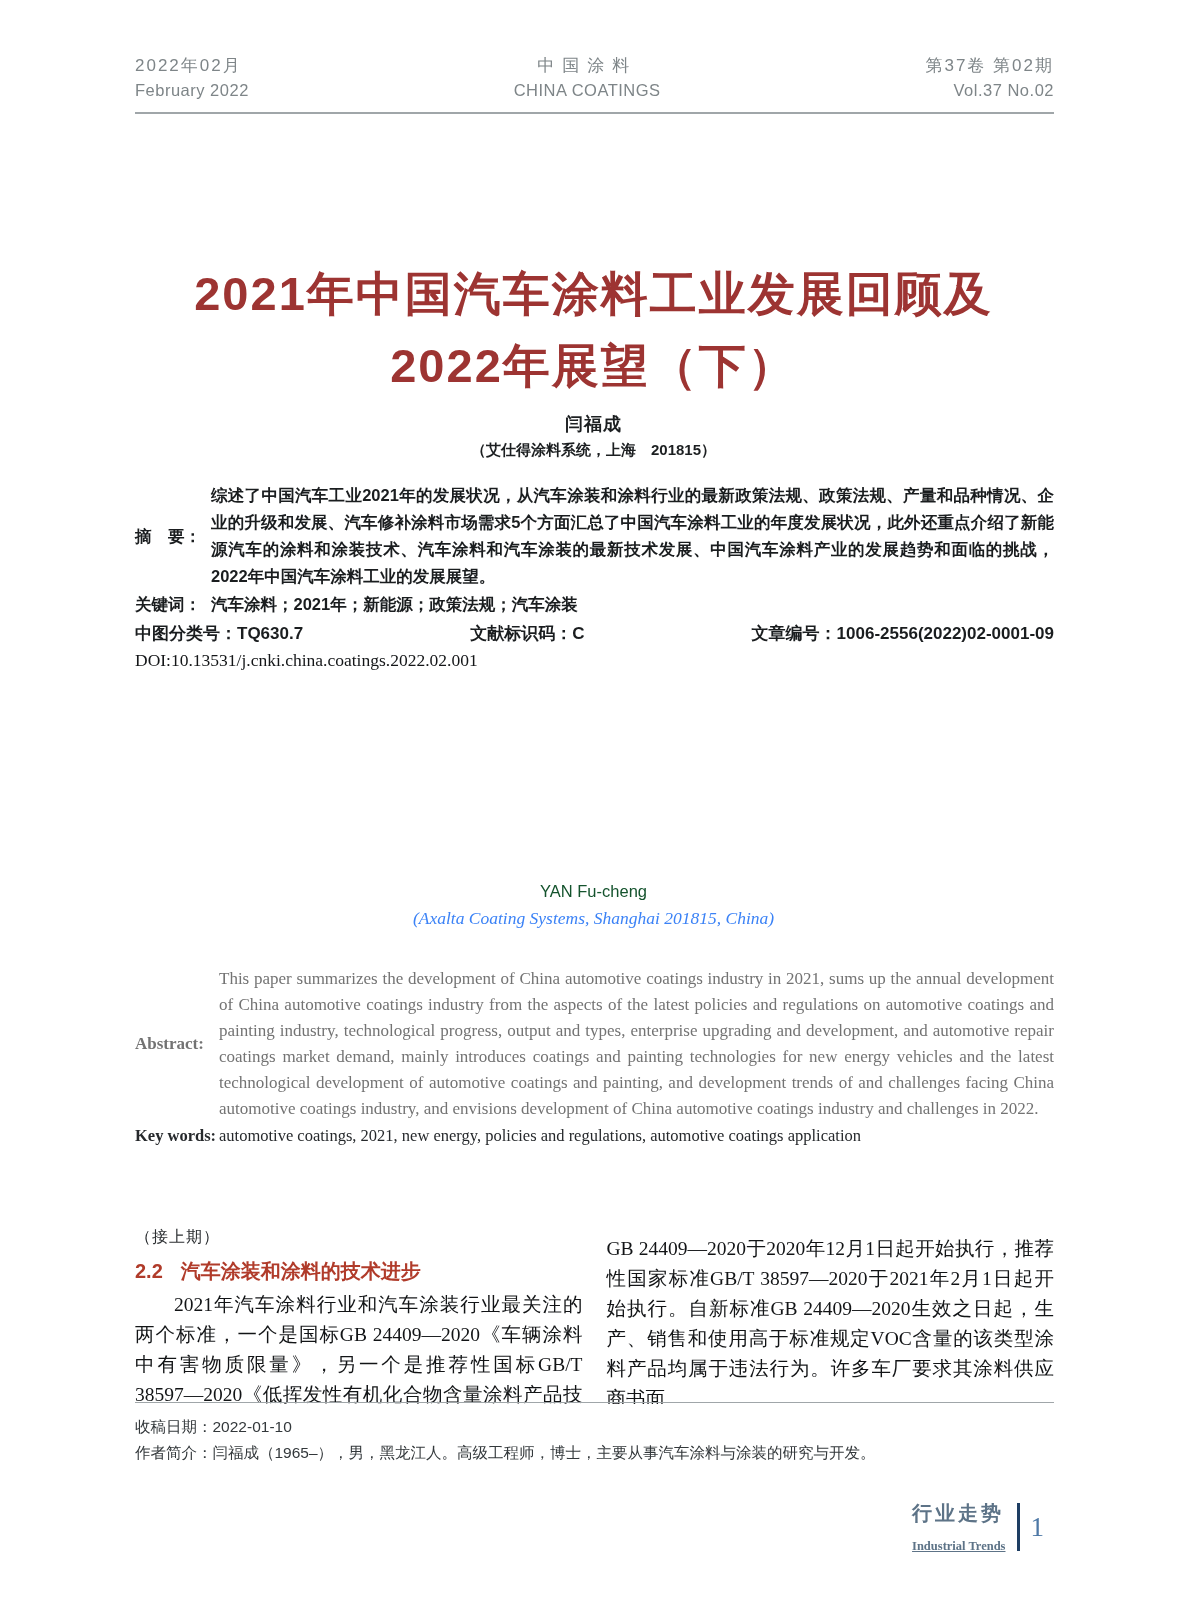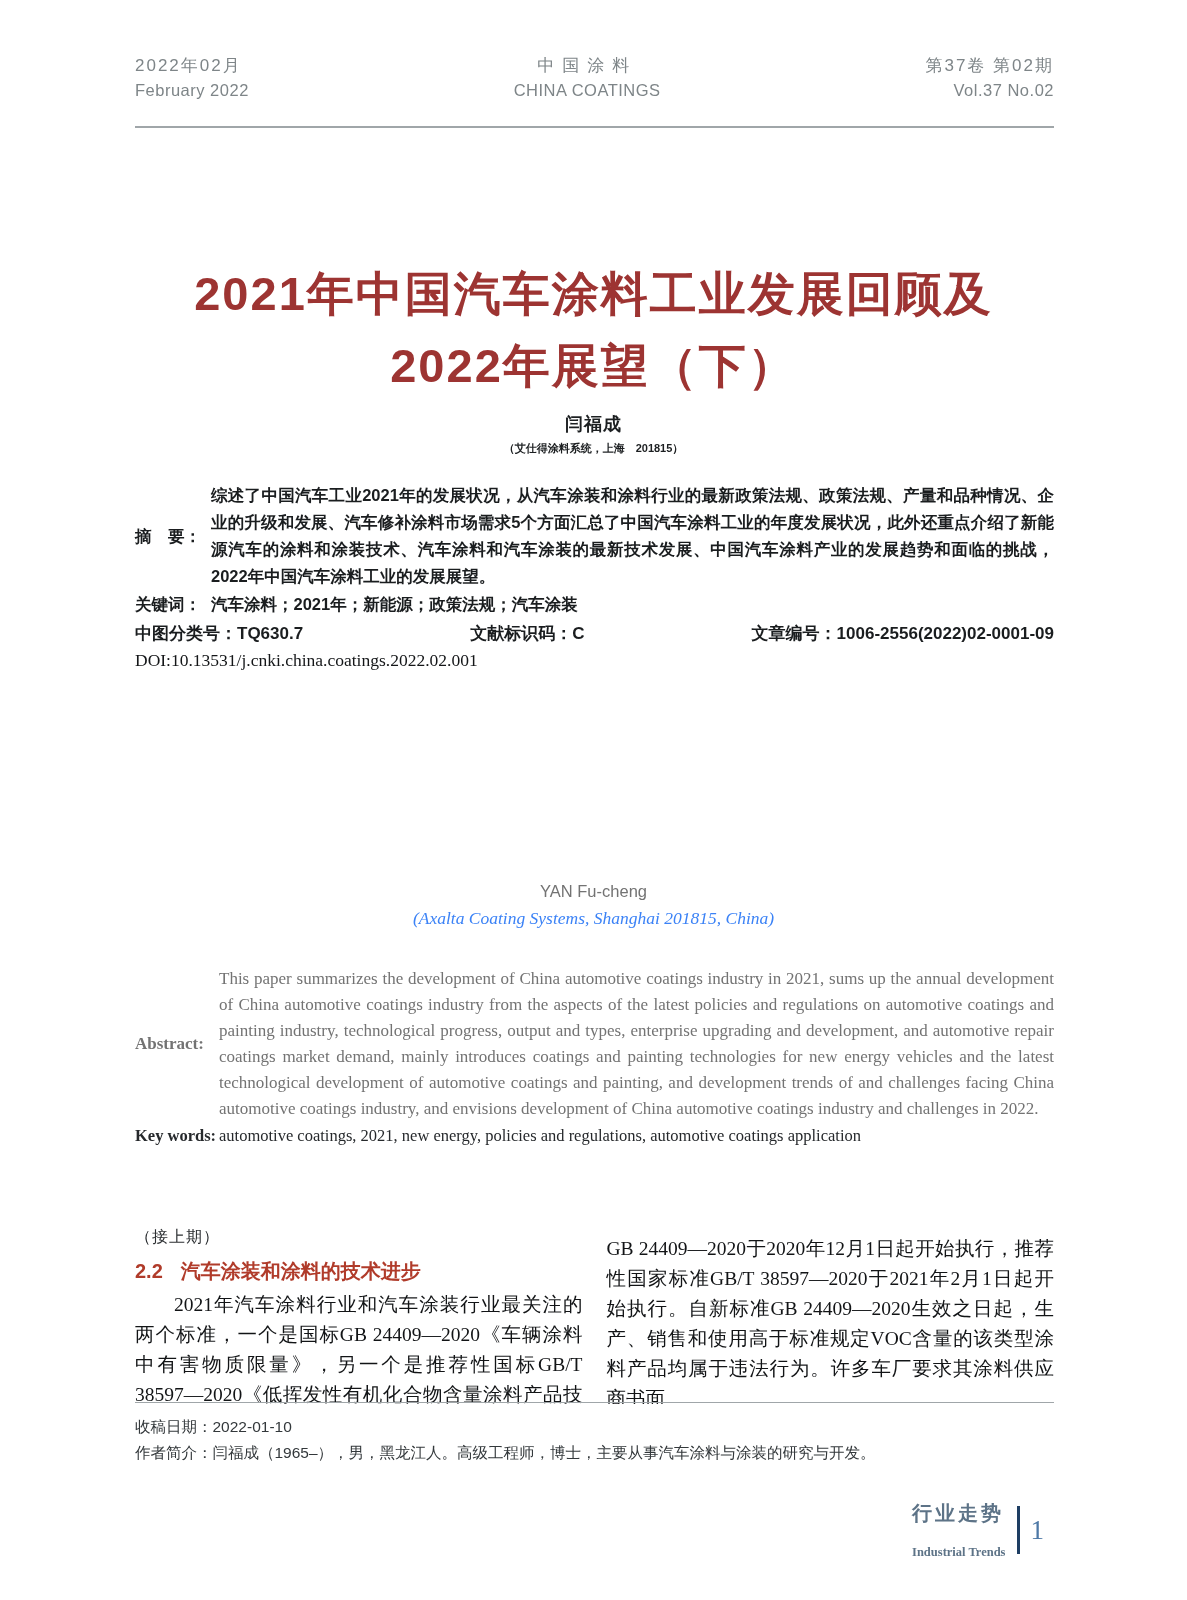--- a/index.html
+++ b/index.html
@@ -9,21 +9,21 @@
     width:1187px; height:1600px;
     background:#ffffff;
     overflow:hidden;
     font-family:"Liberation Sans", sans-serif;
     color:#1a1d1f;
   }
   
   .journal-header {
     position:absolute; left:135px; right:133px; top:54px;
     display:flex; justify-content:space-between; 
-    padding-bottom:23px;
+    padding-bottom:9px;
     border-bottom:2px solid var(--rule_gray, #a0a6a9);
     color:var(--header_gray, #7e8588);
   }
   .jh-col { line-height:1.45; }
   .jh-col .cn { font-size:17px; letter-spacing:2px; }
   .jh-col .en { font-size:16.5px; letter-spacing:0.5px; }
   .jh-center { text-align:center; }
   .jh-center .cn { letter-spacing:8px; }
   .jh-right { text-align:right; }
   
@@ -34,21 +34,21 @@
     font-weight:bold;
     font-size:47px; line-height:72px; letter-spacing:2px;
   }
   .author-cn {
     position:absolute; left:0; right:0; top:412px;
     text-align:center; font-size:18px; font-weight:bold; color:#1c1f21;
     letter-spacing:1px;
   }
   .affiliation-cn {
     position:absolute; left:0; right:0; top:441px;
-    text-align:center; font-size:11px; font-weight:bold; color:#1c1f21;
+    text-align:center; font-size:15px; font-weight:bold; color:#1c1f21;
   }
   
   .hang { display:flex; align-items:center; }
   .hang .hang-label { flex:0 0 76px; font-weight:bold; white-space:nowrap; }
   .abstract-cn {
     position:absolute; left:135px; right:133px; top:482px;
     font-size:16.5px; line-height:27px; font-weight:600;
     text-align:justify; color:#1a1d1f;
   }
   .keywords-cn {
@@ -69,21 +69,21 @@
   .title-en {
     position:absolute; left:0; right:0; top:770px;
     text-align:center;
     font-family:"Liberation Serif", serif;
     font-weight:bold;
     color:var(--title_red, #9d3432);
     font-size:35px; line-height:52px;
   }
   .author-en {
     position:absolute; left:0; right:0; top:882px;
-    text-align:center; font-size:16.5px; color:#737373;
+    text-align:center; font-size:16.5px; color:#14532d;
   }
   .affiliation-en {
     position:absolute; left:0; right:0; top:908px;
     text-align:center;
     font-family:"Liberation Serif", serif; font-style:italic;
     font-size:17.5px; color:#3b82f6;
   }
   
   .abstract-en {
     position:absolute; left:135px; right:133px; top:966px;
@@ -130,22 +130,23 @@
     position:absolute; top:1500px; right:143px;
     display:flex; align-items:center; gap:11px;
   }
   .footer-labels { text-align:left; }
   .footer-cn {
     font-size:20px; font-weight:bold; letter-spacing:3px;
     color:var(--footer_slate, #5d7387);
   }
   .footer-en {
     font-family:"Liberation Serif", serif; font-weight:bold;
-    font-size:12.5px; margin-top:18px;
+    font-size:12.5px; margin-top:12px;
     color:var(--footer_slate, #5d7387);
+    text-decoration:underline;
   }
   .footer-bar { width:3px; height:48px; background:var(--bar_navy, #1e3e63); }
   .page-number {
     font-family:"Liberation Serif", serif;
     font-size:27px; color:var(--page_blue, #4d78a6);
   }
 </style>
 </head>
 <body>
 

